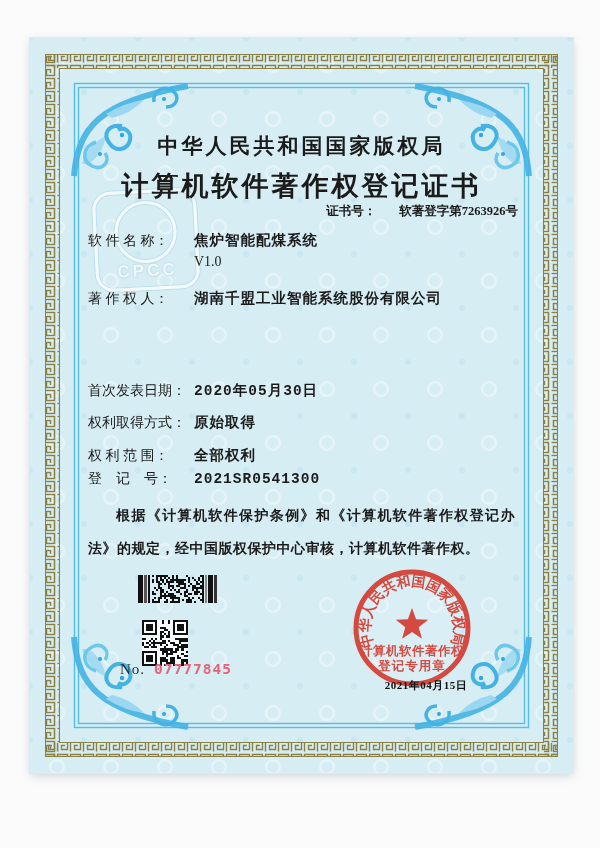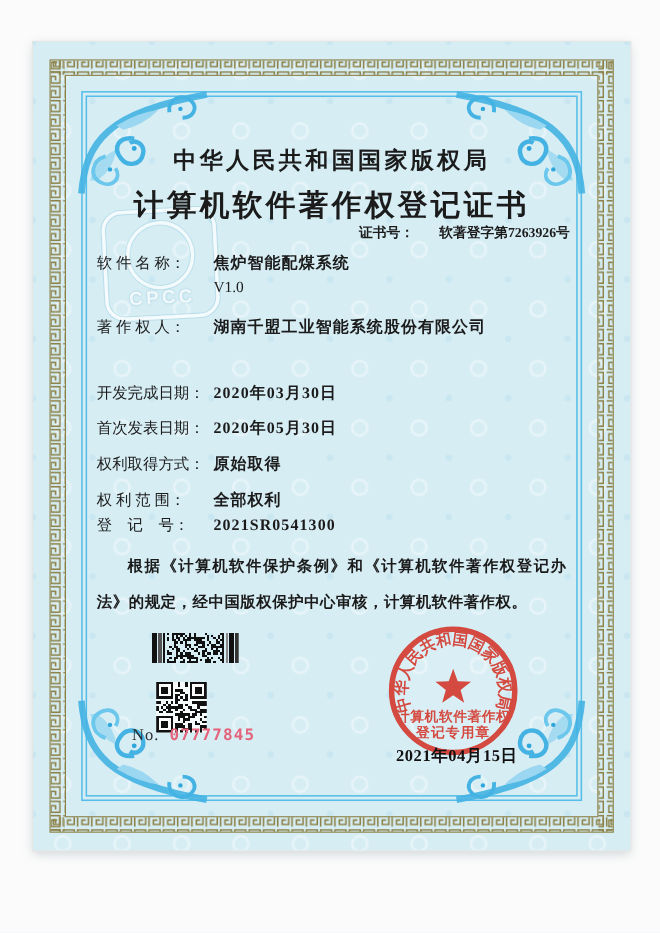--- a/index.html
+++ b/index.html
@@ -51,37 +51,37 @@
   .content { position:absolute; inset:0; z-index:2; color:#1b1b1b; }
   .abs { position:absolute; }
 
   .title1 { top:94px; left:0; width:100%; text-align:center; font-size:21px; font-weight:bold; letter-spacing:3px; line-height:28px; }
   .title2 { top:131px; left:0; width:100%; text-align:center; font-size:27px; font-weight:bold; letter-spacing:3px; line-height:34px; }
   .certno { top:165px; right:55px; font-size:12.5px; font-weight:bold; line-height:16px; }
   .certno .num { margin-left:23px; }
 
   .row { left:58px; width:430px; height:20px; line-height:20px; white-space:nowrap; }
   .row .lbl { display:inline-block; width:106px; font-size:14px; font-weight:normal; }
-  .row .val { font-size:14.5px; font-weight:bold; letter-spacing:1px; }
+  .row .val { font-size:14.5px; font-weight:bold; letter-spacing:1px;font-family:Liberation Mono, monospace; }
   .version { left:164px; top:214px; font-size:14px; font-weight:normal; line-height:20px; }
 
   .body-text {
     left:58px; top:461px; width:427px; font-size:14px; font-weight:bold; line-height:33px;
     text-indent:2em; text-align:justify; letter-spacing:.5px;
   }
 
   .barcode { left:108px; top:537px; width:79px; height:28px; }
   .qrcode  { left:112px; top:582px; width:46px; height:46px; }
 
   .serial { left:90px; top:620px; height:22px; line-height:22px; white-space:nowrap;text-align:center; }
   .serial .no-lbl { font-size:15px; color:#2b2b2b; letter-spacing:1px; }
   .serial .no-num { font-family:"DejaVu Sans Mono", monospace; font-size:14.5px; font-weight:bold; color:#e4647c; letter-spacing:1px; margin-left:9px; }
 
   .seal { left:300px; top:508px; width:164px; height:164px; mix-blend-mode:multiply; opacity:.92; z-index:3; }
-  .issue-date { left:330px; top:640px; width:132px; font-size:15px; font-weight:bold; letter-spacing:.5px; z-index:4; color:#111; }
+  .issue-date { left:330px; top:640px; width:132px; text-align:center; font-size:11px; font-weight:bold; letter-spacing:.5px; z-index:4; color:#111; }
 </style>
 </head>
 <body>
 
 <div class="stage">
   <div class="paper">
 
     <svg class="border-svg" width="543" height="735" viewBox="0 0 543 735">
       <defs>
         <pattern id="mk" width="13" height="13" patternUnits="userSpaceOnUse">
@@ -164,23 +164,20 @@
 
       <div class="abs row" style="top:192px">
         <span class="lbl">软 件 名 称：</span><span class="val">焦炉智能配煤系统</span>
       </div>
       <div class="abs version">V1.0</div>
 
       <div class="abs row" style="top:250px">
         <span class="lbl">著 作 权 人：</span><span class="val">湖南千盟工业智能系统股份有限公司</span>
       </div>
 
-      <div class="abs row" style="top:310px">
-        <span class="lbl">开发完成日期：</span><span class="val">2020年03月30日</span>
-      </div>
 
       <div class="abs row" style="top:342px">
         <span class="lbl">首次发表日期：</span><span class="val">2020年05月30日</span>
       </div>
 
       <div class="abs row" style="top:374px">
         <span class="lbl">权利取得方式：</span><span class="val">原始取得</span>
       </div>
 
       <div class="abs row" style="top:407px">

